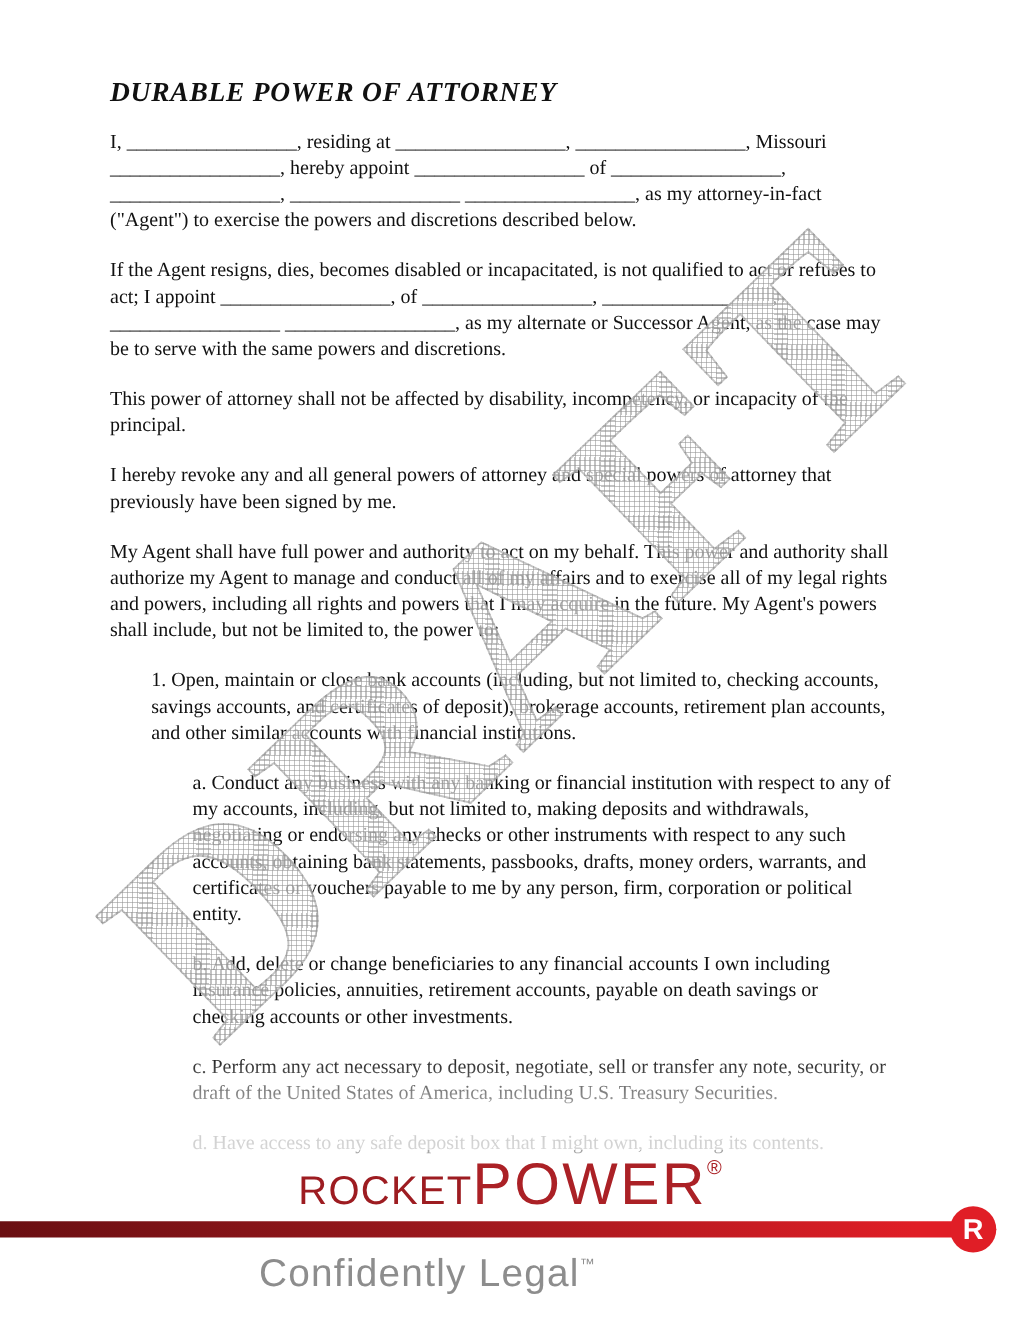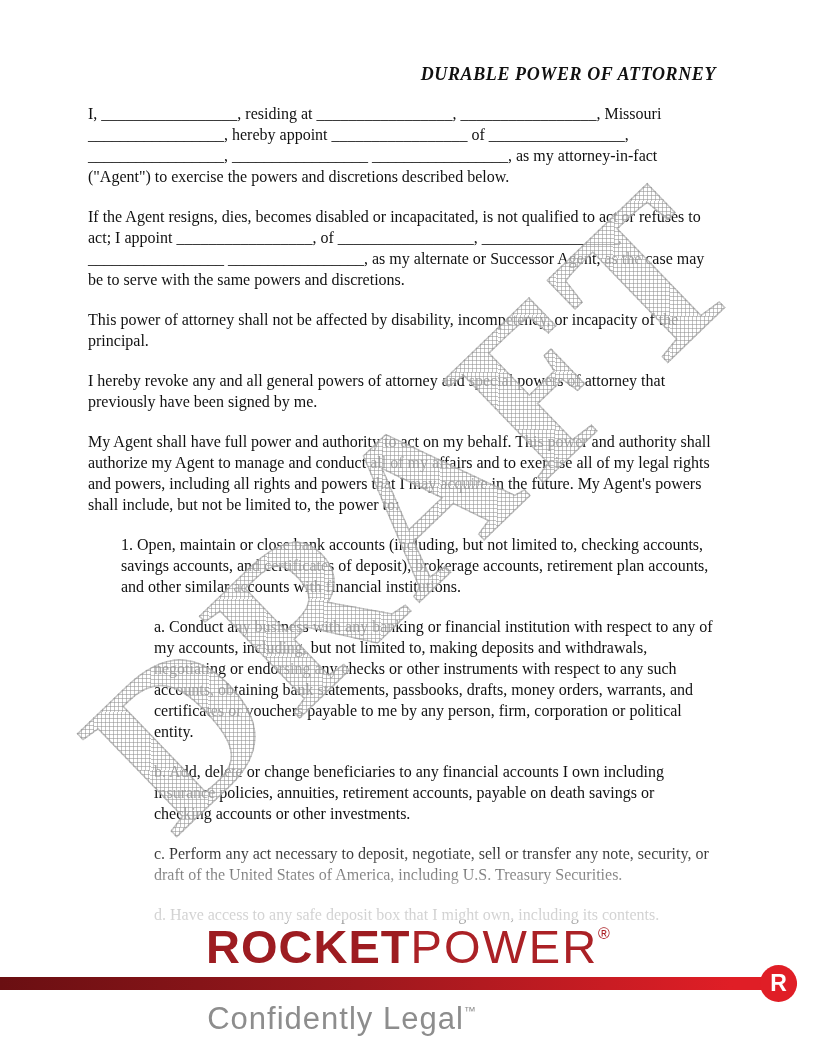--- a/index.html
+++ b/index.html
@@ -14,23 +14,23 @@
   .page { position: absolute; inset: 0; }
 
   
   .content {
     position: absolute;
     top: 62px; left: 88px; width: 628px;
     z-index: 1;
     font-size: 16px; line-height: 21px;
   }
   .doc-title {
-    text-align: right;
+    text-align: left;
     font-weight: bold; font-style: italic;
-    font-size: 18px; line-height: 24px;
+    font-size: 22px; line-height: 24px;
     letter-spacing: 0.6px;
     margin: 0 0 17px 0;
   }
   .content p { margin: 0 0 19px 0; }
   .indent-1 { padding-left: 33px; }
   .indent-2 { padding-left: 66px; }
   .fade-text {
     background: linear-gradient(#161616, #7d7d7d);
     -webkit-background-clip: text;
     background-clip: text;
@@ -73,21 +73,21 @@
   
   .logo {
     position: absolute;
     top: 919px; left: 0; width: 816px;
     text-align: center;
     z-index: 5;
     font-family: "Liberation Sans", sans-serif;
     white-space: nowrap;
   }
   .logo-rocket {
-    font-weight: 700; font-size: 47px; letter-spacing: 1px;
+    font-weight: 400; font-size: 32px; letter-spacing: 1px;
     color: #9d1c21;
   }
   .logo-lawyer {
     font-weight: 400; font-size: 47px; letter-spacing: 2px;
     color: #ab2126;
   }
   .logo-reg {
     font-size: 16px; color: #ab2126; vertical-align: 24px; font-weight: 400;
   }
   .brand-bar {

